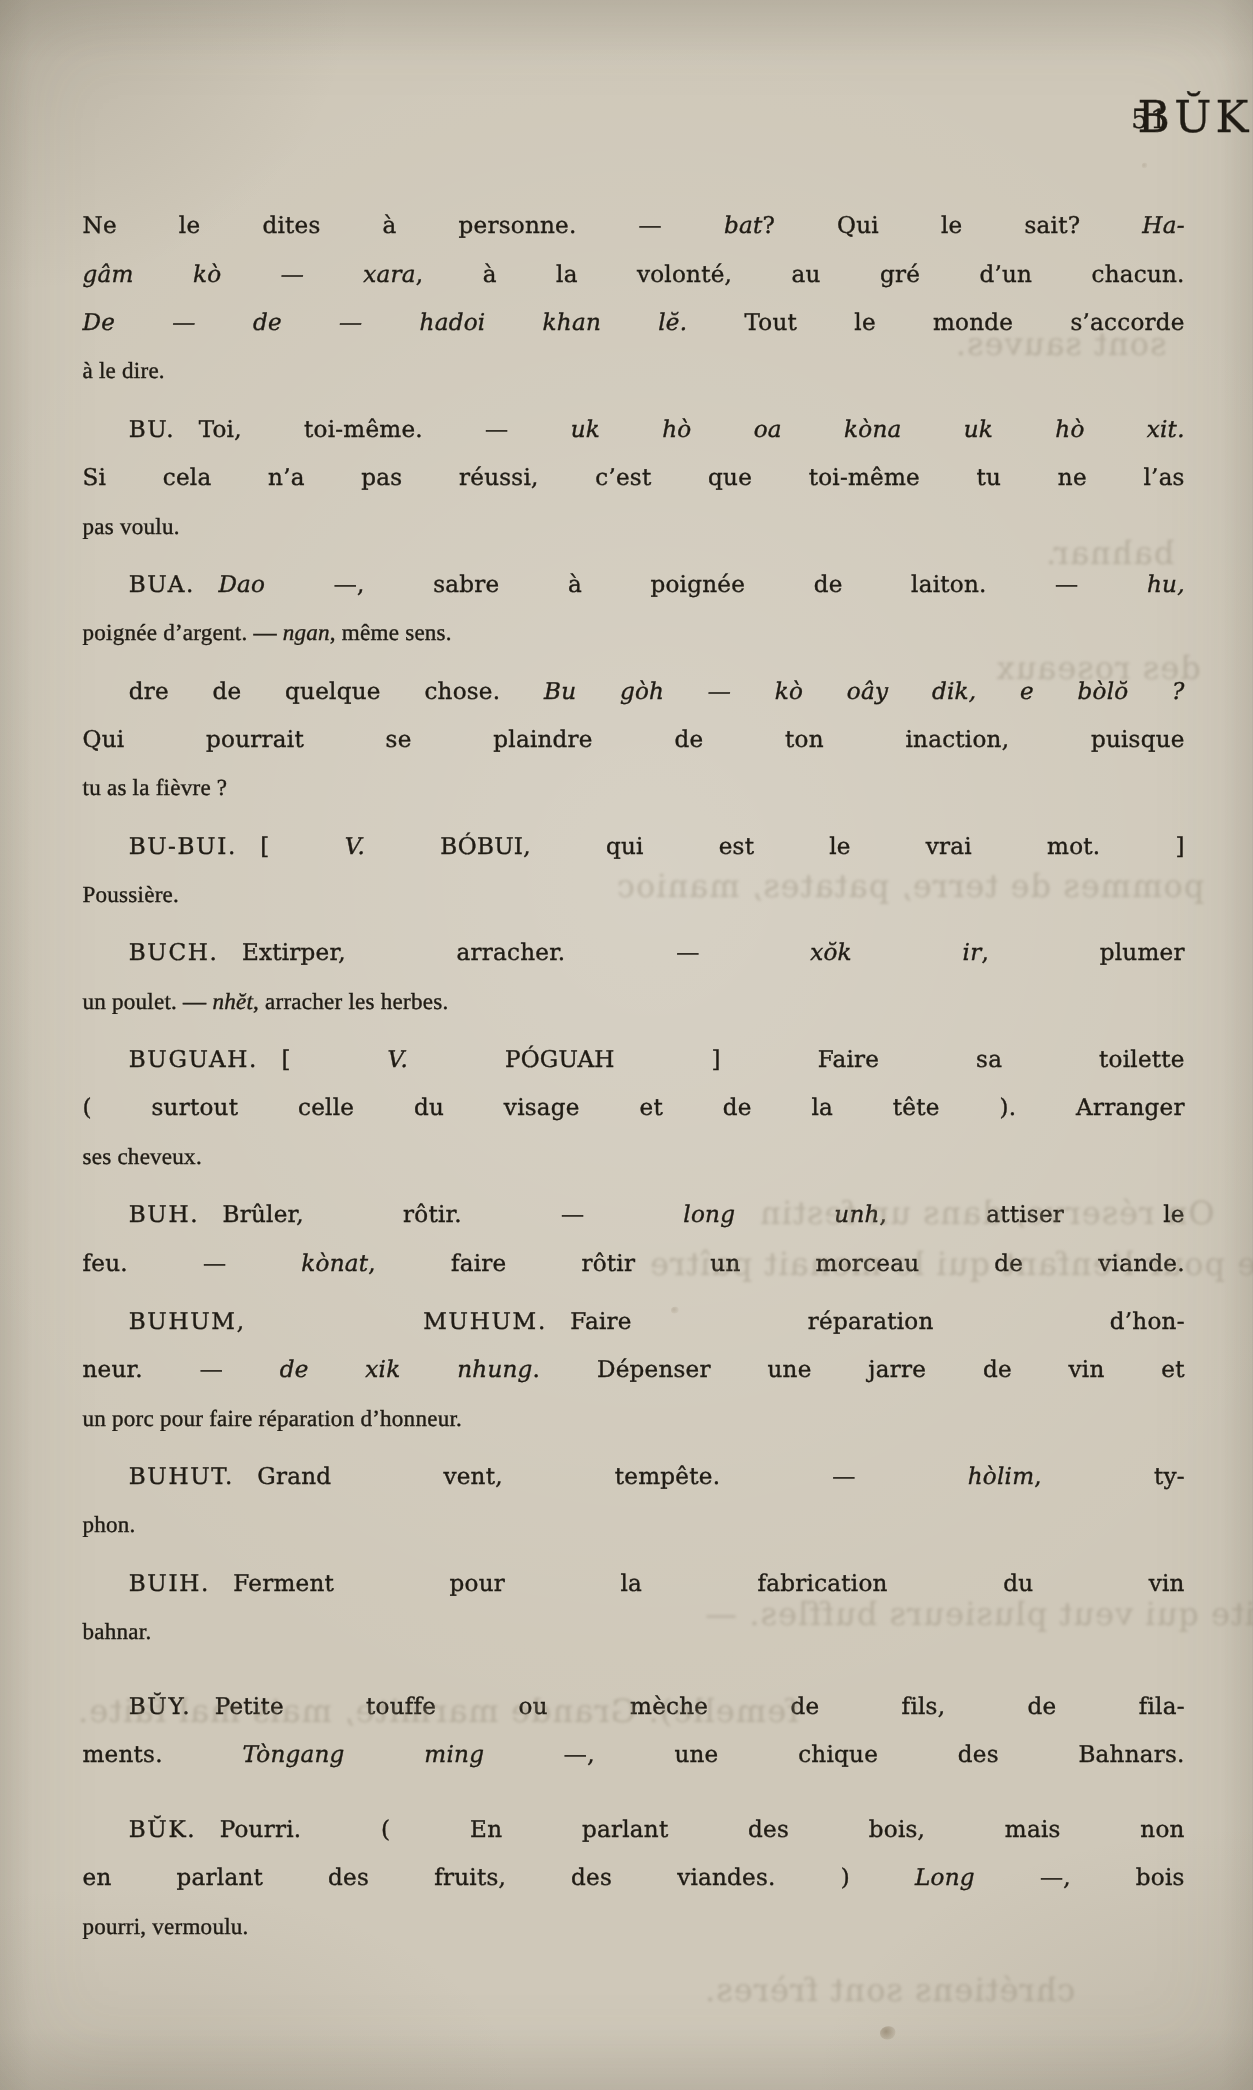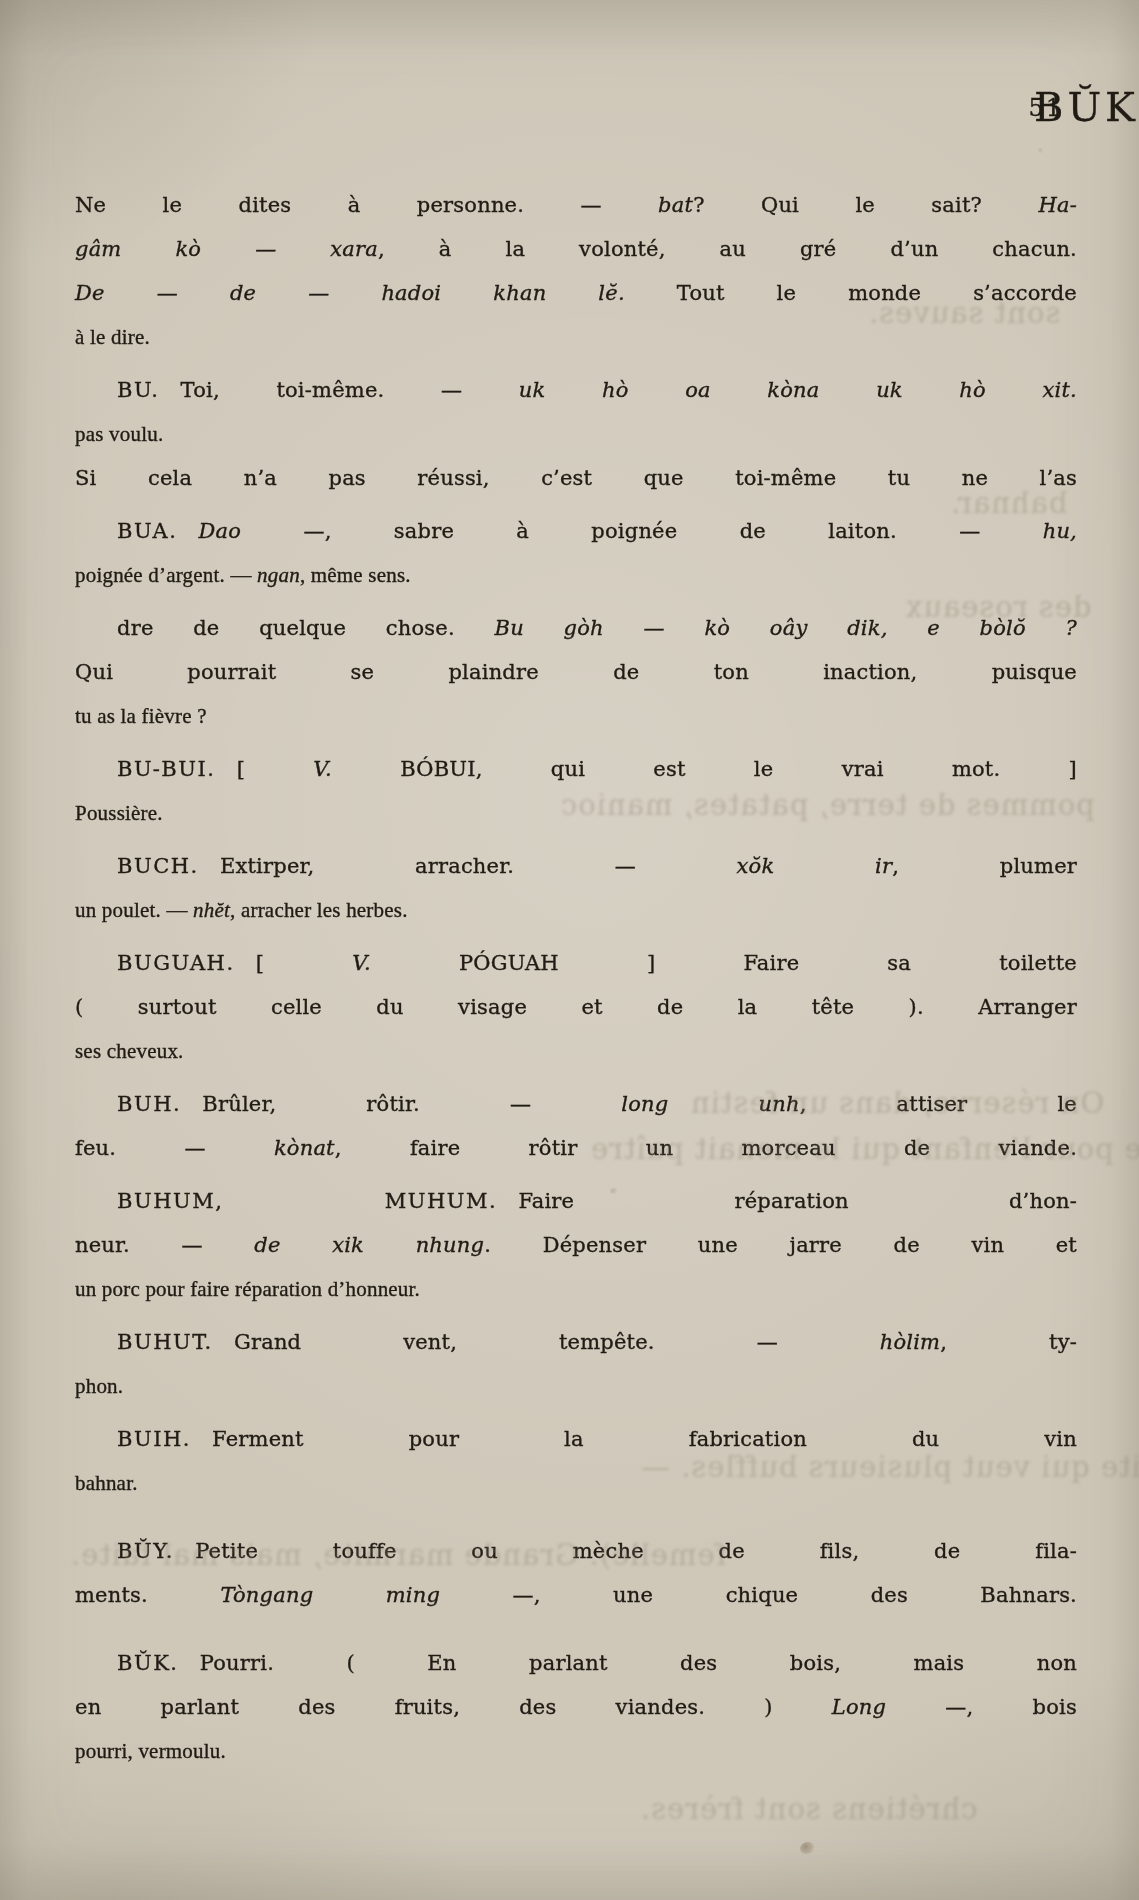--- a/index.html
+++ b/index.html
@@ -65,22 +65,22 @@
   <div class="page-number">51</div>
   <div class="text-block">
       <div class="para">
         <div class="line"><span class="r">Ne le dites à personne. — </span><span class="i">bat</span><span class="r">? Qui le sait? </span><span class="i">Ha-</span></div>
         <div class="line"><span class="i">gâm kò — xara</span><span class="r">, à la volonté, au gré d’un chacun.</span></div>
         <div class="line"><span class="i">De — de — hadoi khan lĕ.</span><span class="r"> Tout le monde s’accorde</span></div>
         <div class="line no-j"><span class="r">à le dire.</span></div>
       </div>
       <div class="para indent">
         <div class="line"><span class="h">BU.</span><span class="r"> Toi, toi-même. — </span><span class="i">uk hò oa kòna uk hò xit.</span></div>
+        <div class="line"><span class="r">Si cela n’a pas réussi, c’est que toi-même tu ne l’as</span></div>
         <div class="line no-j"><span class="r">pas voulu.</span></div>
-        <div class="line"><span class="r">Si cela n’a pas réussi, c’est que toi-même tu ne l’as</span></div>
       </div>
       <div class="para indent">
         <div class="line"><span class="h">BUA.</span><span class="r"> </span><span class="i">Dao</span><span class="r"> —, sabre à poignée de laiton. — </span><span class="i">hu,</span></div>
         <div class="line no-j"><span class="r">poignée d’argent. — </span><span class="i">ngan</span><span class="r">, même sens.</span></div>
       </div>
       <div class="para indent">
         <div class="line"><span class="r">dre de quelque chose. </span><span class="i">Bu gòh — kò oây dik, e bòlŏ ?</span></div>
         <div class="line"><span class="r">Qui pourrait se plaindre de ton inaction, puisque</span></div>
         <div class="line no-j"><span class="r">tu as la fièvre ?</span></div>
       </div>

